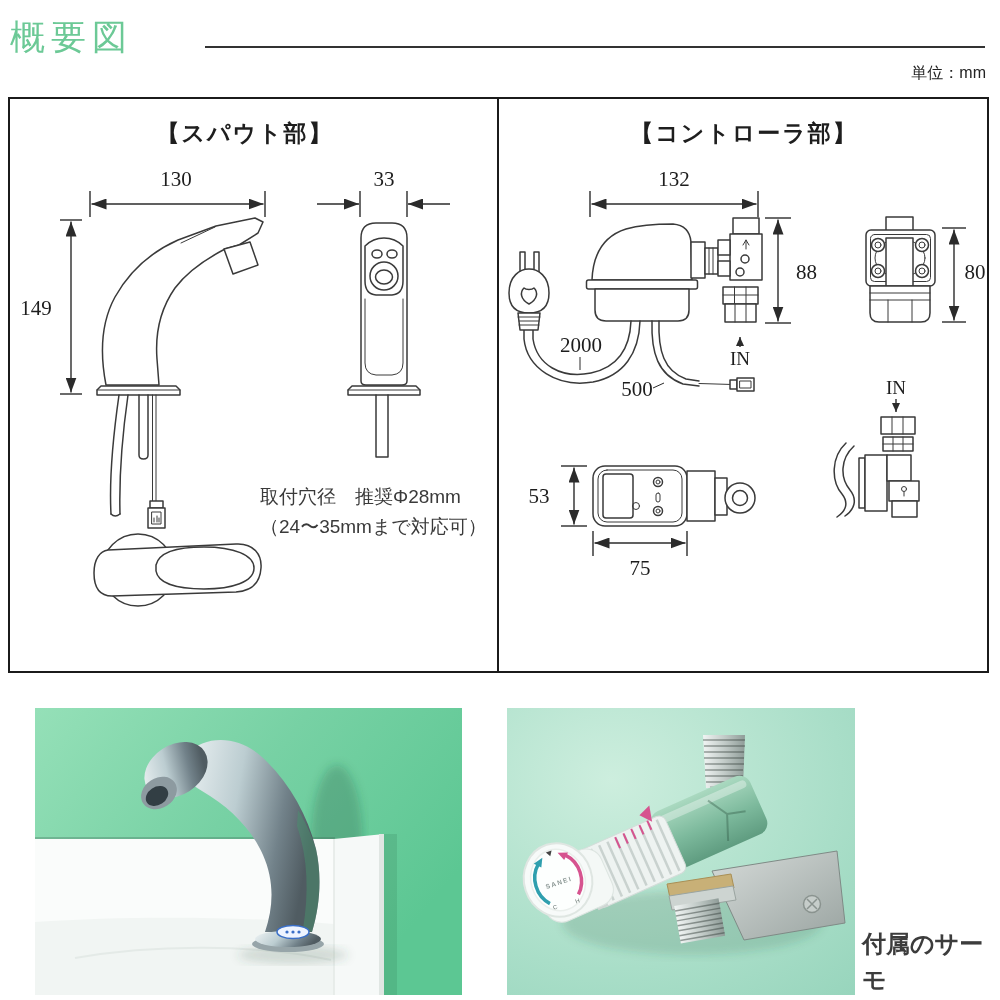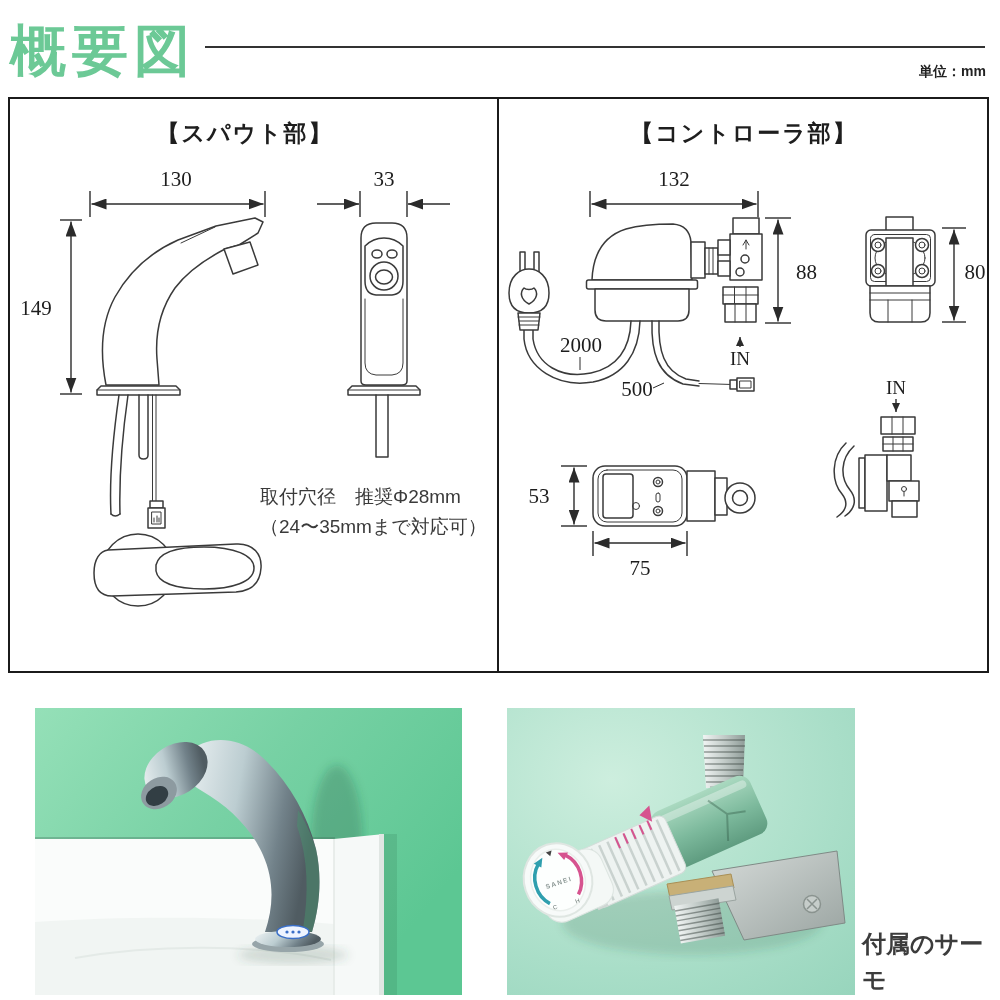--- a/index.html
+++ b/index.html
@@ -1,21 +1,21 @@
 <!DOCTYPE html>
 <html><head>
 <meta charset="utf-8">
 <style>
   html,body{margin:0;padding:0;background:#fff;}
   .page{position:relative;width:1000px;height:1000px;background:#fff;overflow:hidden;
         font-family:"Liberation Sans",sans-serif;}
-  .title{position:absolute;left:10px;top:14px;font-size:56px;font-weight:bold;
+  .title{position:absolute;left:10px;top:14px;font-size:35px;font-weight:normal;
          color:#6cc996;letter-spacing:6px;}
   .title-rule{position:absolute;left:205px;top:46px;width:780px;height:2px;background:#333;}
-  .unit{position:absolute;right:14px;top:63px;font-size:14px;color:#222;font-weight:bold;}
+  .unit{position:absolute;right:14px;top:63px;font-size:16px;color:#222;}
   .diagram-box{position:absolute;left:8px;top:97px;width:977px;height:572px;
                border:2px solid #1b1b1b;}
   .divider{position:absolute;left:487px;top:0;width:2px;height:100%;background:#1b1b1b;}
   svg.panel{position:absolute;}
   .dl{stroke:#2b2b2b;stroke-width:1.4;fill:none;}
   .s{fill:none;stroke:#3a3a3a;stroke-width:1.5;stroke-linejoin:round;stroke-linecap:round;}
   .w{fill:#ffffff;stroke:#3a3a3a;stroke-width:1.5;stroke-linejoin:round;}
   .thin{stroke-width:1;}
   .hdr{font-family:"Liberation Sans",sans-serif;font-size:23px;font-weight:bold;fill:#1e1e1e;
        text-anchor:middle;letter-spacing:2px;}

